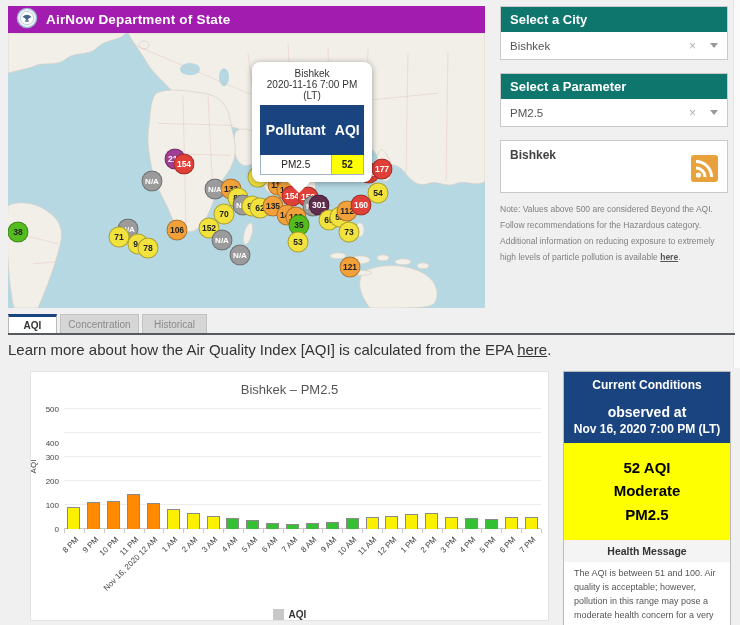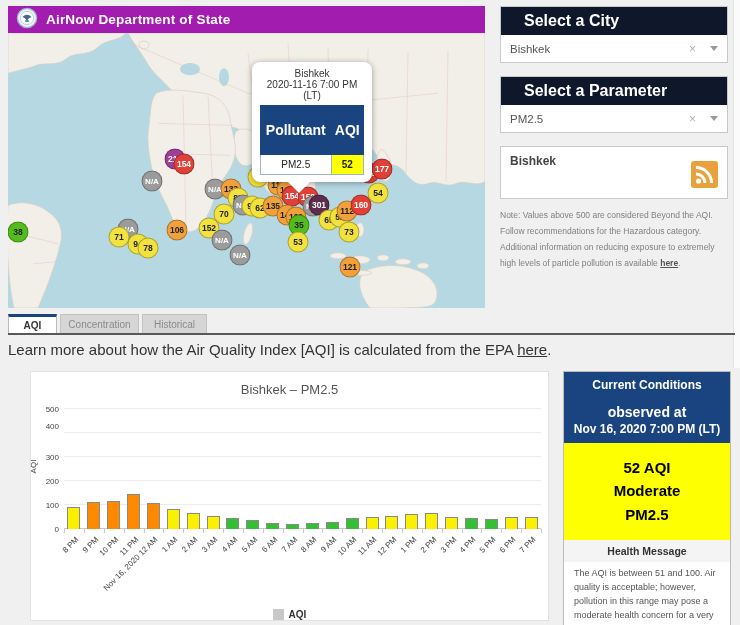--- a/index.html
+++ b/index.html
@@ -27,21 +27,21 @@
   .pp-table { width:104px; margin:0 auto; border-collapse:collapse; }
   .pp-table th { background:#1a4480; color:#fff; font-size:14px; padding:16px 2px; border:1px solid #1a4480; }
   .pp-table td { font-size:10px; padding:4px 2px; border:1px solid #9fb3cc; color:#222; }
   .pp-table td.aqi-cell { background:#feff00; font-weight:bold; }
   .pp-tail { position:absolute; left:36px; bottom:-11px; width:0; height:0;
              border:11px solid transparent; border-top-color:#fff; border-bottom:none; }
 
   
   .sidebar { position:absolute; left:500px; top:6px; width:228px; }
   .widget { border:1px solid #c9c9c9; background:#fff; margin-bottom:13px; }
-  .widget-header { background:#0f172a; color:#fff; font-size:16px; font-weight:bold; padding:5px 23px; }
+  .widget-header { background:#0f766e; color:#fff; font-size:13px; font-weight:bold; padding:5px 9px; }
   .widget-body { position:relative; height:27px; display:flex; align-items:center; padding:0 9px; }
   .widget-value { font-size:11.5px; color:#555; flex:1; }
   .clear-x { color:#b0b0b0; font-size:12px; margin-right:14px; cursor:pointer; }
   .caret { width:0; height:0; border-left:4px solid transparent; border-right:4px solid transparent;
            border-top:5px solid #999; cursor:pointer; }
   .rss-box { position:relative; border:1px solid #c9c9c9; background:#fff; height:53px; padding:7px 9px; }
   .rss-label { font-size:12px; font-weight:bold; color:#444; }
   .rss-icon { position:absolute; right:9px; bottom:6px; cursor:pointer; }
   .note { margin-top:8px; font-size:8.5px; color:#7f7f7f; line-height:16px; }
   .note a { color:#555; font-weight:bold; text-decoration:underline; }
@@ -253,21 +253,21 @@
   <div class="learn-more"><span>Learn more about how the Air Quality Index [AQI] is calculated from the EPA </span><a href="#">here</a><span>.</span></div>
 
   <div class="chart-box">
     <div class="chart-title">Bishkek – PM2.5</div>
     <div class="ylab">AQI</div>
     <div id="yticks">
         <div class="ytick" style="position: absolute; left: 2px; top: 153px;">0</div>
         <div class="ytick" style="position: absolute; left: 2px; top: 129px;">100</div>
         <div class="ytick" style="position: absolute; left: 2px; top: 105px;">200</div>
         <div class="ytick" style="position: absolute; left: 2px; top: 81px;">300</div>
-        <div class="ytick" style="position: absolute; left: 2px; top: 50px;">400</div>
+        <div class="ytick" style="position: absolute; left: 2px; top: 67px;">400</div>
         <div class="ytick" style="position: absolute; left: 2px; top: 33px;">500</div>
       </div>
     <div id="plot">
         <div class="gridline zero" style="bottom: 0px;"></div>
         <div class="gridline" style="bottom: 24px;"></div>
         <div class="gridline" style="bottom: 48px;"></div>
         <div class="gridline" style="bottom: 72px;"></div>
         <div class="gridline" style="bottom: 96px;"></div>
         <div class="gridline" style="bottom: 120px;"></div>
         <div class="bar" title="8 PM: 92" style="left: 3.4375px; height: 22.08px; background: rgb(251, 240, 0);"></div>

